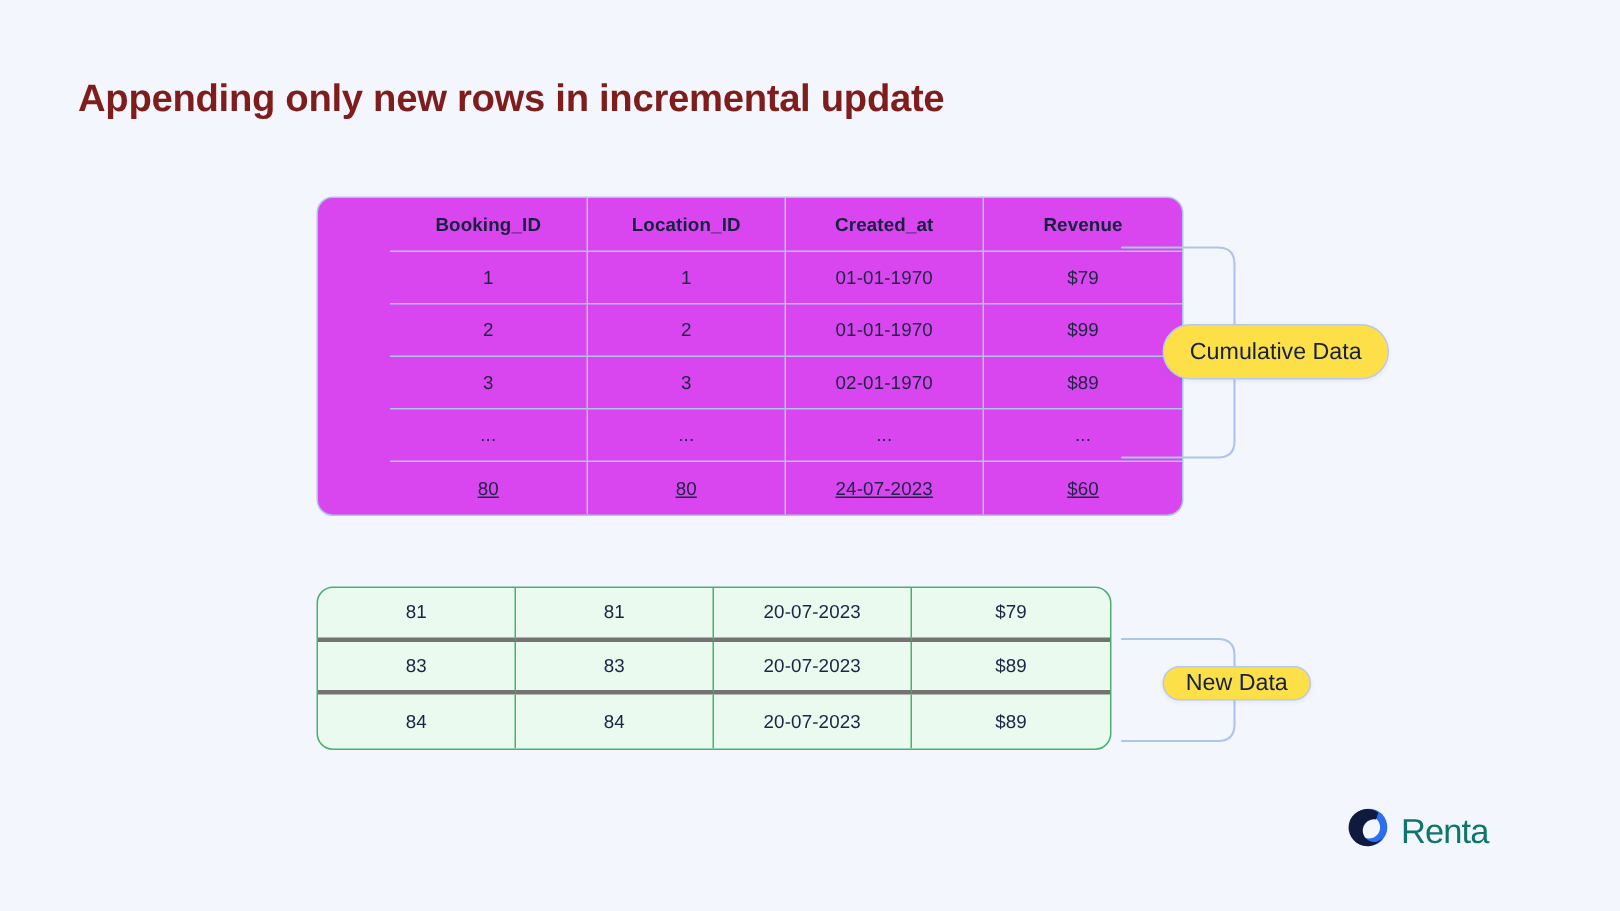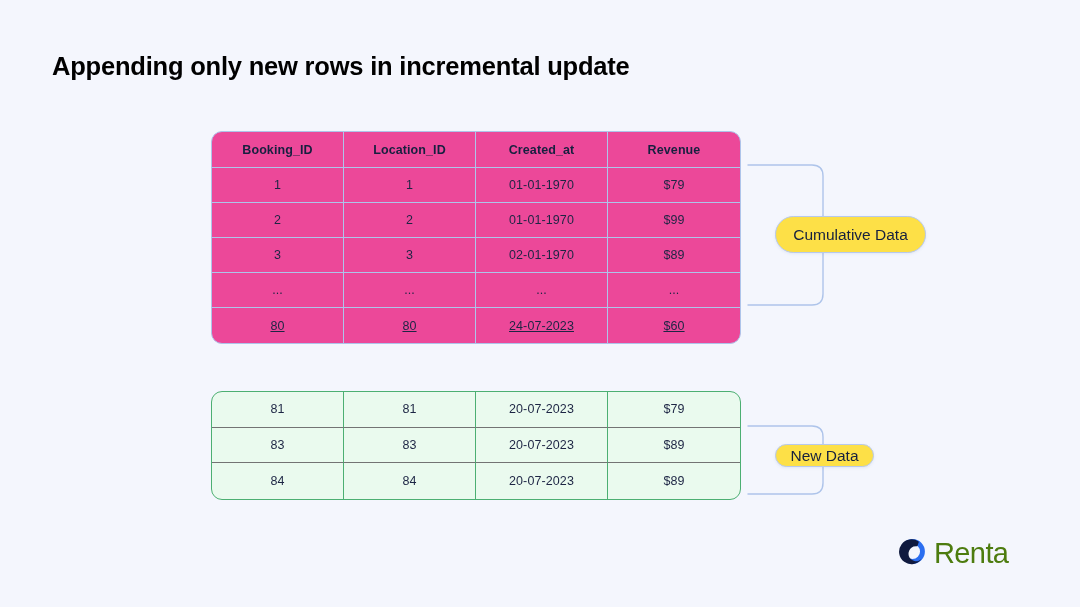--- a/index.html
+++ b/index.html
@@ -23,21 +23,21 @@
   }
 
   
   .page-title {
     position: absolute;
     left: 52px;
     top: 52px;
     font-size: 25.5px;
     font-weight: 700;
     letter-spacing: -0.2px;
-    color: #000000;
+    color: #7f1d1d;
     white-space: nowrap;
   }
 
   
   .data-table {
     position: absolute;
     border-collapse: separate;
     border-spacing: 0;
     table-layout: fixed;
     width: 529px;
@@ -53,23 +53,24 @@
     font-size: 12.5px;
     font-weight: 400;
     color: #1d2544;
     letter-spacing: 0.1px;
   }
 
   
   .table-cumulative {
     left: 211px;
     top: 131px;
-    background: #ec4899;
+    background: #d946ef;
     border: 1px solid #aec4ea;
     border-radius: 11px;
+    padding-left: 48px;
   }
   .table-cumulative th,
   .table-cumulative td {
     border-right: 1px solid #aec4ea;
     border-bottom: 1px solid #aec4ea;
   }
   .table-cumulative th:last-child,
   .table-cumulative td:last-child { border-right: none; }
   .table-cumulative tr:last-child td { border-bottom: none; text-decoration: underline; }
   .table-cumulative th {
@@ -82,21 +83,21 @@
   
   .table-new {
     left: 211px;
     top: 391px;
     background: #eafaee;
     border: 1px solid #4caf72;
     border-radius: 11px;
   }
   .table-new td {
     border-right: 1px solid #4caf72;
-    border-bottom: 1px solid #737373;
+    border-bottom: 3px solid #737373;
     height: 35.5px;
   }
   .table-new td:last-child { border-right: none; }
   .table-new tr:last-child td { border-bottom: none; }
 
   .ellipsis-cell { color: #5b678a; letter-spacing: 1px; }
 
   
   .bracket {
     position: absolute;
@@ -135,24 +136,24 @@
   .logo {
     position: absolute;
     left: 897px;
     top: 536px;
     display: flex;
     align-items: center;
     gap: 6px;
   }
   .logo-mark { display: block; }
   .logo-text {
-    font-size: 29px;
+    font-size: 23px;
     font-weight: 400;
     letter-spacing: -0.6px;
-    color: #4d7c0f;
+    color: #0f766e;
     line-height: 1;
   }
 </style>
 </head>
 <body>
 
 <div class="slide">
 
   <div class="page-title">Appending only new rows in incremental update</div>
 

